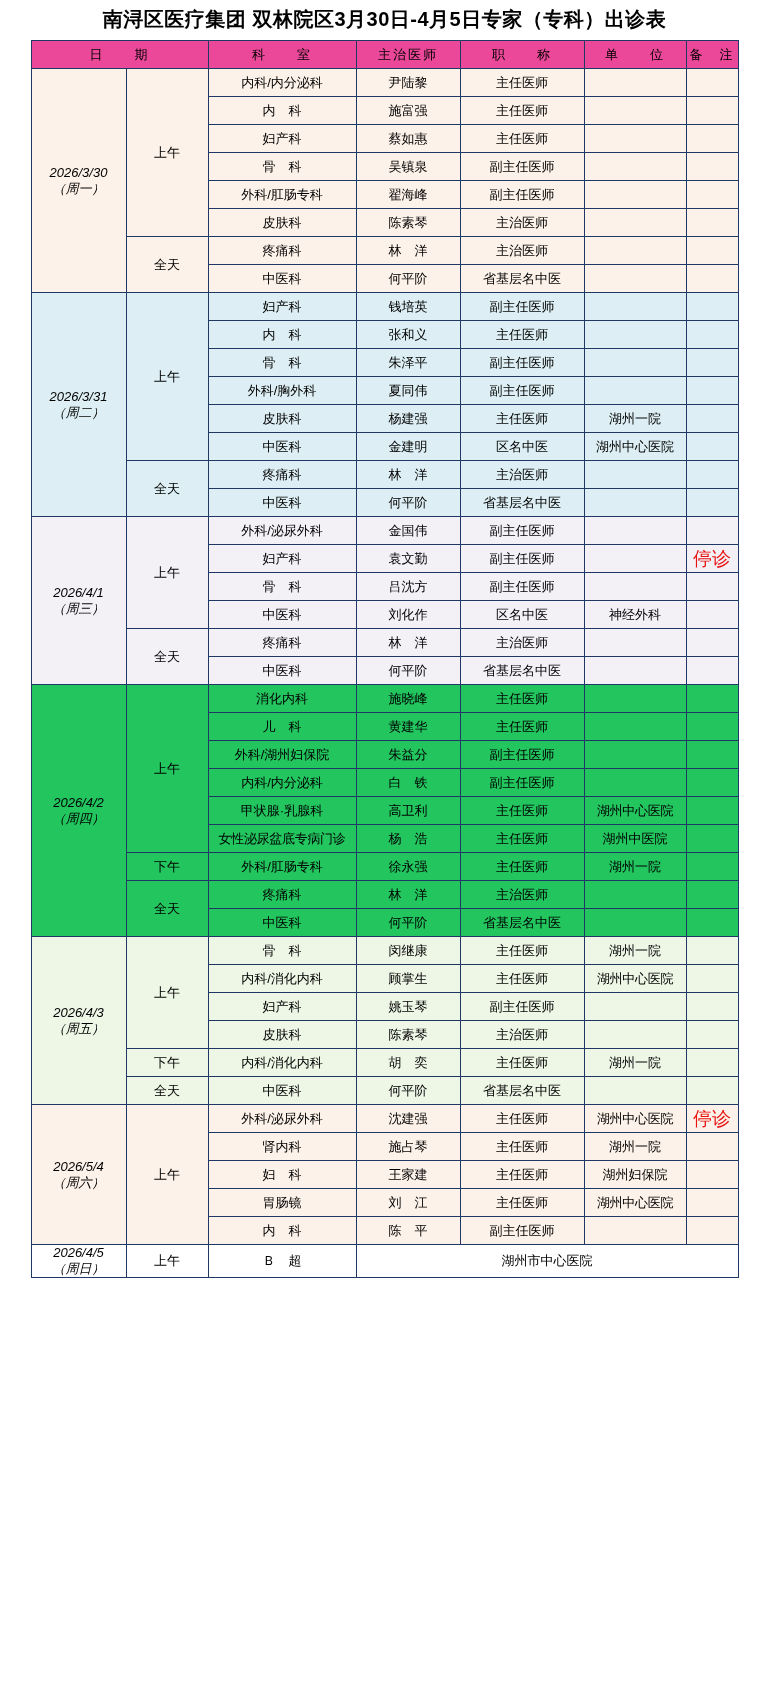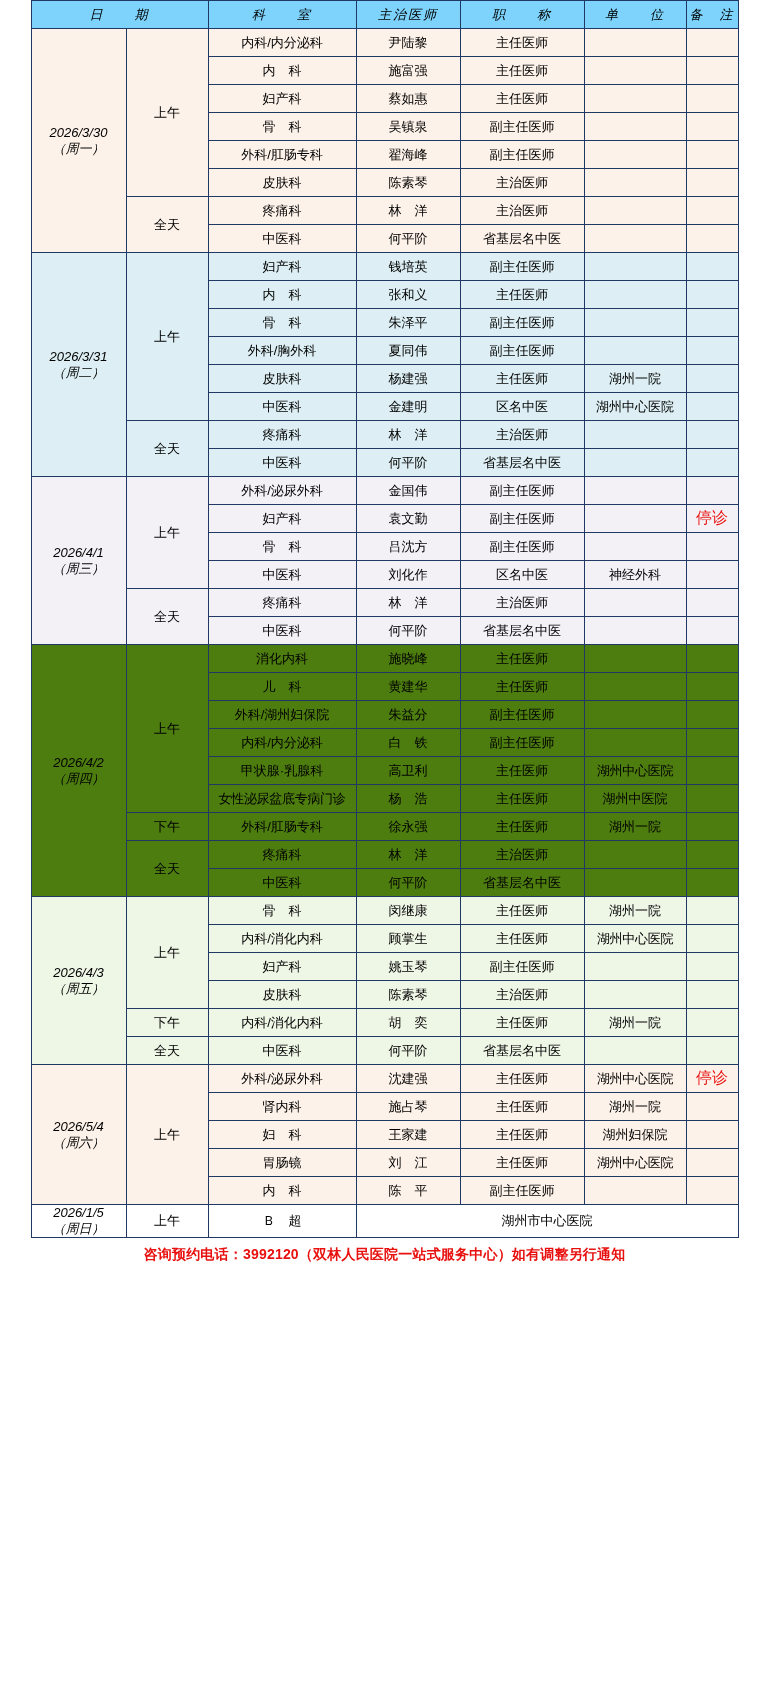--- a/index.html
+++ b/index.html
@@ -36,70 +36,70 @@
     border: 1px solid #1f3864;
     font-size: 13px;
     text-align: center;
     vertical-align: middle;
     padding: 0;
     height: 27px;
     color: #000;
     font-weight: normal;
   }
   thead th {
-    background: #7dd3fc;
+    background: #ec4899;
     color: #ffffff;
     font-weight: bold;
     font-size: 13.5px;
     height: 26px;
     letter-spacing: 2px;
-    font-style: italic;
   }
   
   col.c-date { width: 95px; }
   col.c-half { width: 82px; }
   col.c-dept { width: 148px; }
   col.c-name { width: 104px; }
   col.c-title { width: 124px; }
   col.c-unit  { width: 102px; }
   col.c-note  { width: 52px; }
 
   .date-cell {
     font-size: 12px;
     line-height: 16px;
     font-style: italic;
   }
   .half-cell { font-size: 13px; }
   .dept { letter-spacing: 0px; }
   .dept-narrow { font-size: 11.5px; letter-spacing: -0.3px; }
-  .stop { color: #e8110f; font-size: 16px; }
+  .stop { color: #e8110f; font-size: 19px; }
 
   
   .bg-d1 td { background: #fdf2e9; }
   .bg-d2 td { background: #ddeff4; }
   .bg-d3 td { background: #f3f0f6; }
-  .bg-d4 td { background: #4d7c0f; }
+  .bg-d4 td { background: #22c55e; }
   .bg-d5 td { background: #eef6e6; }
   .bg-d6 td { background: #fdf2e9; }
   .bg-d7 td { background: #ffffff; }
 
   .footer {
     text-align: center;
     color: #e8110f;
     font-weight: bold;
     font-size: 14px;
     padding: 8px 0 6px 0;
     letter-spacing: 0.2px;
   }
 </style>
 </head>
 <body>
 
 <div id="page">
 
+  <div class="title-bar">南浔区医疗集团 双林院区3月30日-4月5日专家（专科）出诊表</div>
 
   <table class="sched">
     <colgroup>
       <col class="c-date">
         <col class="c-half">
         <col class="c-dept">
         <col class="c-name">
       <col class="c-title">
         <col class="c-unit">
         <col class="c-note">
@@ -441,25 +441,24 @@
         </tr>
         <tr class="bg-d6">
           <td class="dept">内　科</td>
           <td>陈　平</td>
           <td>副主任医师</td>
           <td></td>
           <td></td>
         </tr>
         <tr class="bg-d7">
           <td rowspan="1" class="date-cell">
-            <div>2026/1/5</div>
+            <div>2026/4/5</div>
             <div>（周日）</div>
           </td>
           <td rowspan="1" class="half-cell">上午</td>
           <td class="dept">Ｂ　超</td>
           <td colspan="4">湖州市中心医院</td>
         </tr>
       </tbody>
   </table>
 
-  <div class="footer">咨询预约电话：3992120（双林人民医院一站式服务中心）如有调整另行通知</div>
 
 </div>
 
 </body></html>

